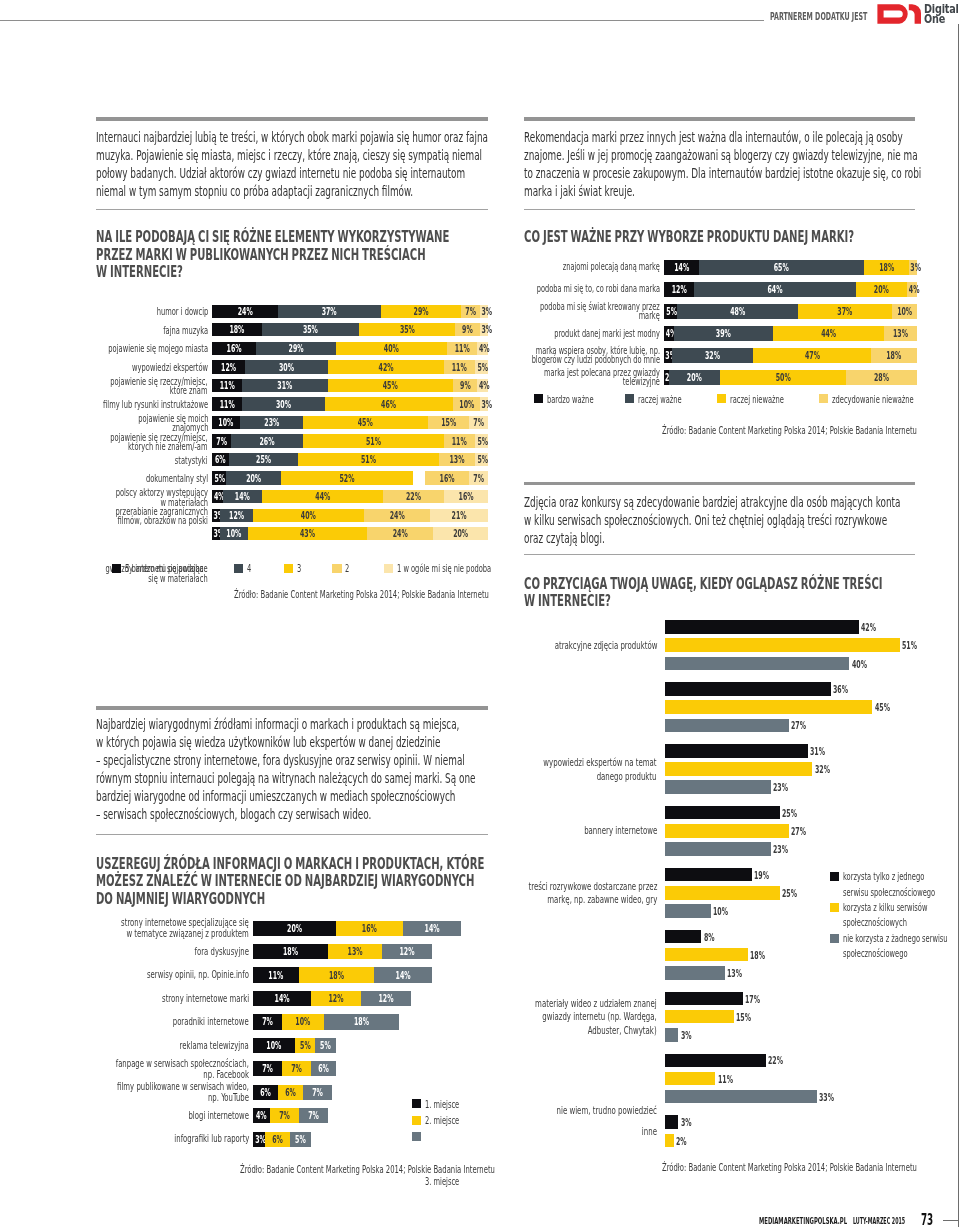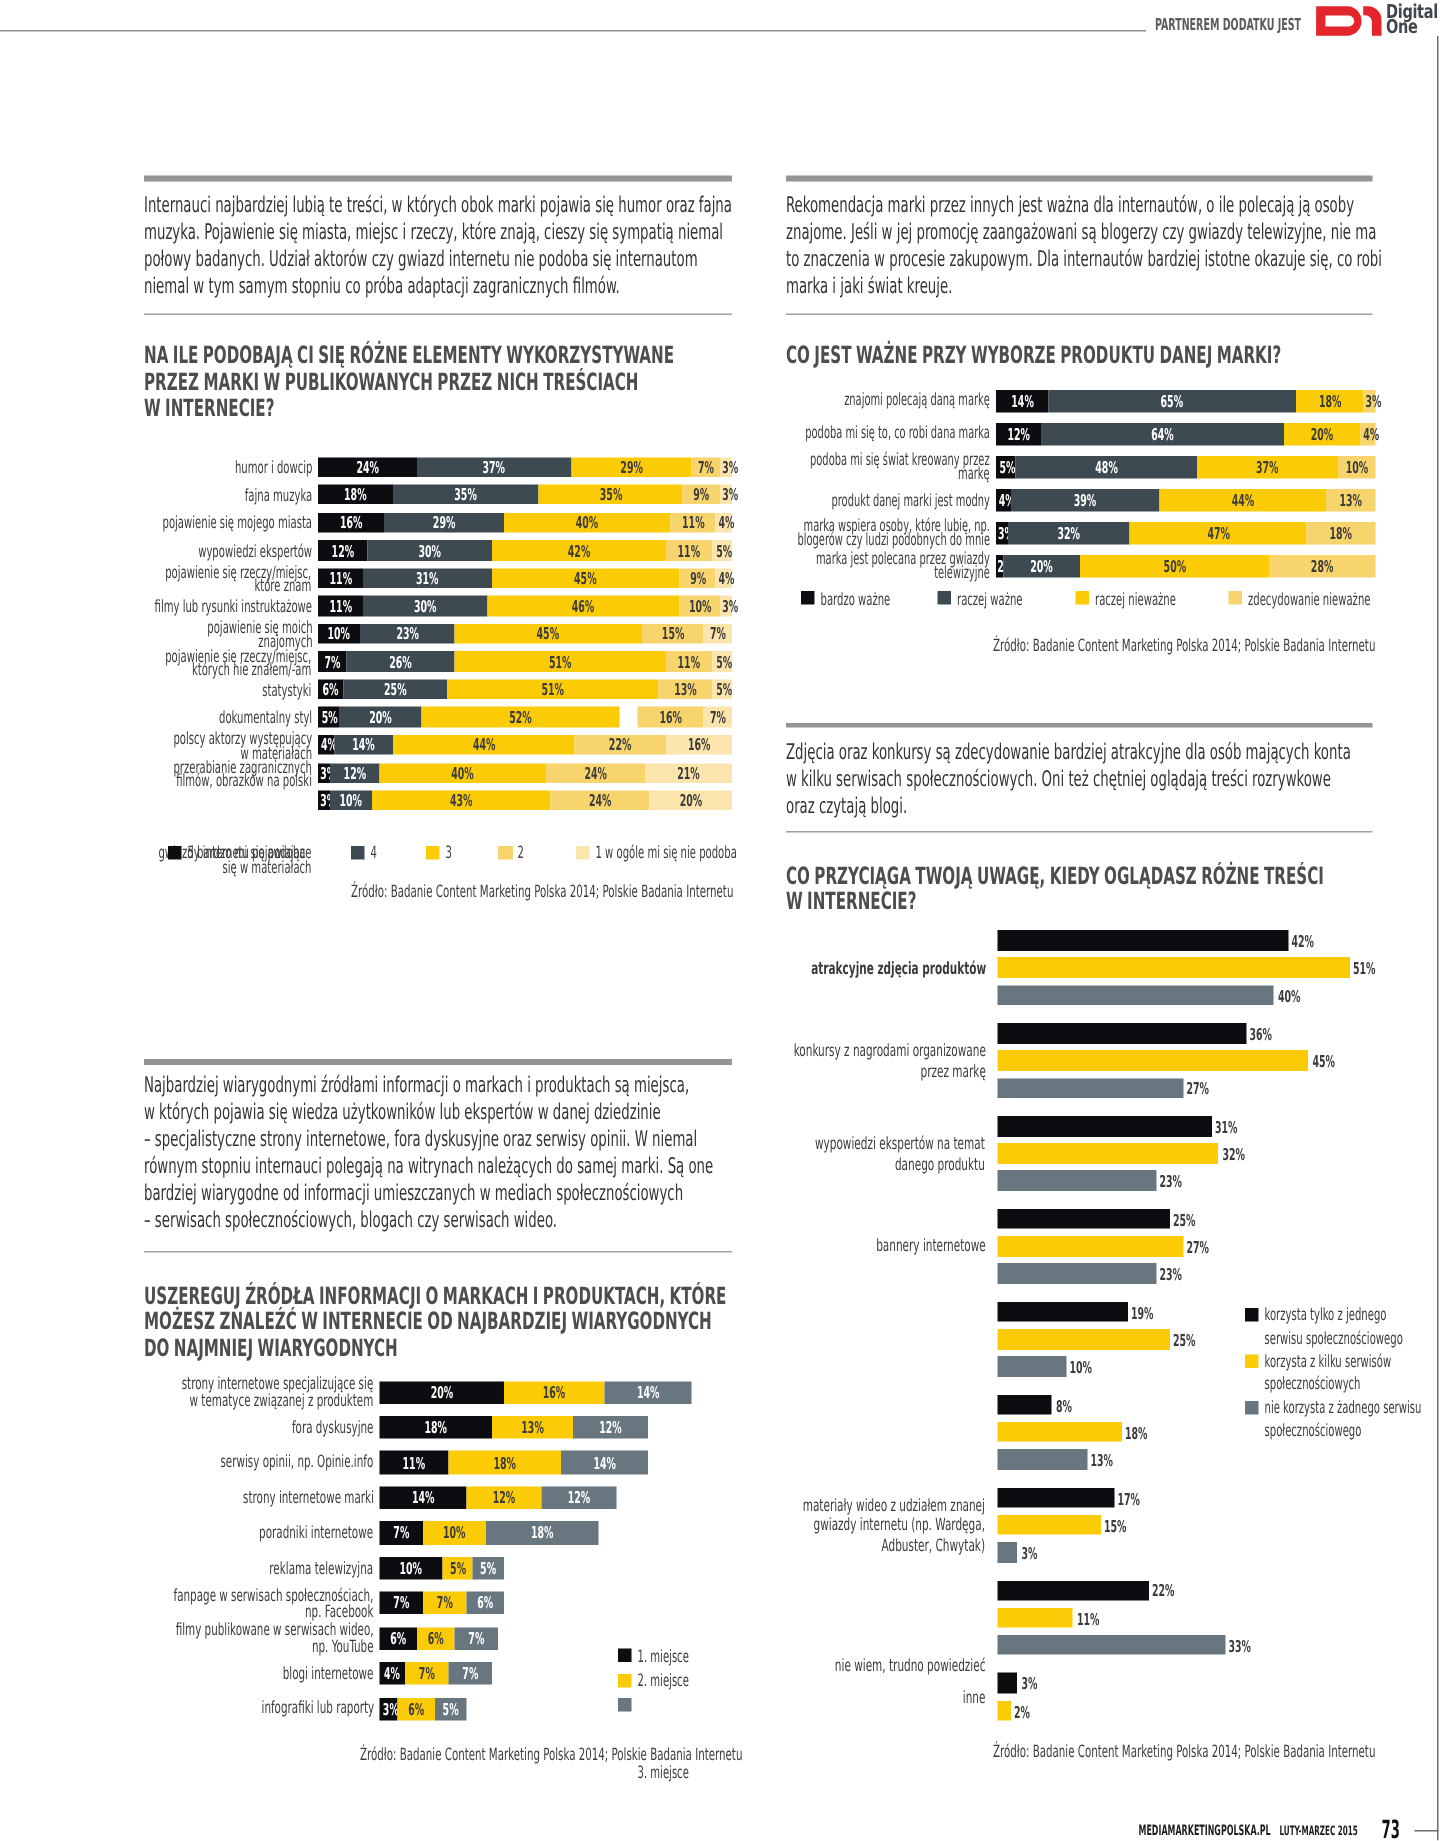--- a/index.html
+++ b/index.html
@@ -696,33 +696,29 @@
       <div>w kilku serwisach społecznościowych. Oni też chętniej oglądają treści rozrywkowe</div>
       <div>oraz czytają blogi.</div>
     </div>
   <div class="abs thin-rule" style="left:524px;top:554.2px;width:391px;"></div>
   <div class="abs sec-title" id="r-title4" style="left:524px;top:574.7px;">
       <div>CO PRZYCIĄGA TWOJĄ UWAGĘ, KIEDY OGLĄDASZ RÓŻNE TREŚCI</div>
       <div>W INTERNECIE?</div>
     </div>
 
   <div class="abs" id="chart4" style="left:0;top:0;width:960px;height:1227px;">
-      <div class="cat-label" style="right: 303px; top: 638.75px; line-height: 13.6px; font-weight: bold; --sx: 0.688;">
+      <div class="cat-label" style="right: 303px; top: 638.75px; line-height: 13.6px; --sx: 0.688;">
         <i>atrakcyjne zdjęcia produktów</i>
       </div>
       <div class="bar-row" style="left:664.5px;top:620.2px;height:13.5px;width:194.04px;background:#0d0d11;"></div>
       <div class="outval" style="left:860.74px;top:621.1px;">42%</div>
       <div class="bar-row" style="left:664.5px;top:638.4000000000001px;height:13.5px;width:235.62px;background:#fbcb06;"></div>
       <div class="outval" style="left:902.32px;top:639.3000000000001px;">51%</div>
       <div class="bar-row" style="left:664.5px;top:656.6px;height:13.5px;width:184.8px;background:#687680;"></div>
       <div class="outval" style="left:851.5px;top:657.5px;">40%</div>
-      <div class="cat-label" style="right: 303px; top: 694.15px; line-height: 13.6px; --sx: 0.688;">
-        <i>konkursy z nagrodami organizowane</i>
-        <i>przez markę</i>
-      </div>
       <div class="bar-row" style="left:664.5px;top:682.1px;height:13.5px;width:166.32px;background:#0d0d11;"></div>
       <div class="outval" style="left:833.02px;top:683px;">36%</div>
       <div class="bar-row" style="left:664.5px;top:700.3000000000001px;height:13.5px;width:207.9px;background:#fbcb06;"></div>
       <div class="outval" style="left:874.6px;top:701.2px;">45%</div>
       <div class="bar-row" style="left:664.5px;top:718.5px;height:13.5px;width:124.74000000000001px;background:#687680;"></div>
       <div class="outval" style="left:791.44px;top:719.4px;">27%</div>
       <div class="cat-label" style="right: 303px; top: 756.05px; line-height: 13.6px; --sx: 0.688;">
         <i>wypowiedzi ekspertów na temat</i>
         <i>danego produktu</i>
       </div>
@@ -734,20 +730,24 @@
       <div class="outval" style="left:772.96px;top:781.3px;">23%</div>
       <div class="cat-label" style="right: 303px; top: 824.45px; line-height: 13.6px; --sx: 0.688;">
         <i>bannery internetowe</i>
       </div>
       <div class="bar-row" style="left:664.5px;top:805.9000000000001px;height:13.5px;width:115.5px;background:#0d0d11;"></div>
       <div class="outval" style="left:782.2px;top:806.8000000000001px;">25%</div>
       <div class="bar-row" style="left:664.5px;top:824.1000000000001px;height:13.5px;width:124.74000000000001px;background:#fbcb06;"></div>
       <div class="outval" style="left:791.44px;top:825.0000000000001px;">27%</div>
       <div class="bar-row" style="left:664.5px;top:842.3000000000001px;height:13.5px;width:106.26px;background:#687680;"></div>
       <div class="outval" style="left:772.96px;top:843.2px;">23%</div>
+      <div class="cat-label" style="right: 303px; top: 879.85px; line-height: 13.6px; --sx: 0.688;">
+        <i>treści rozrywkowe dostarczane przez</i>
+        <i>markę, np. zabawne wideo, gry</i>
+      </div>
       <div class="bar-row" style="left:664.5px;top:867.8000000000001px;height:13.5px;width:87.78px;background:#0d0d11;"></div>
       <div class="outval" style="left:754.48px;top:868.7px;">19%</div>
       <div class="bar-row" style="left:664.5px;top:886.0000000000001px;height:13.5px;width:115.5px;background:#fbcb06;"></div>
       <div class="outval" style="left:782.2px;top:886.9000000000001px;">25%</div>
       <div class="bar-row" style="left:664.5px;top:904.2px;height:13.5px;width:46.2px;background:#687680;"></div>
       <div class="outval" style="left:712.9000000000001px;top:905.1px;">10%</div>
       <div class="bar-row" style="left:664.5px;top:929.7px;height:13.5px;width:36.96px;background:#0d0d11;"></div>
       <div class="outval" style="left:703.6600000000001px;top:930.6px;">8%</div>
       <div class="bar-row" style="left:664.5px;top:947.9000000000001px;height:13.5px;width:83.16px;background:#fbcb06;"></div>
       <div class="outval" style="left:749.86px;top:948.8000000000001px;">18%</div>

